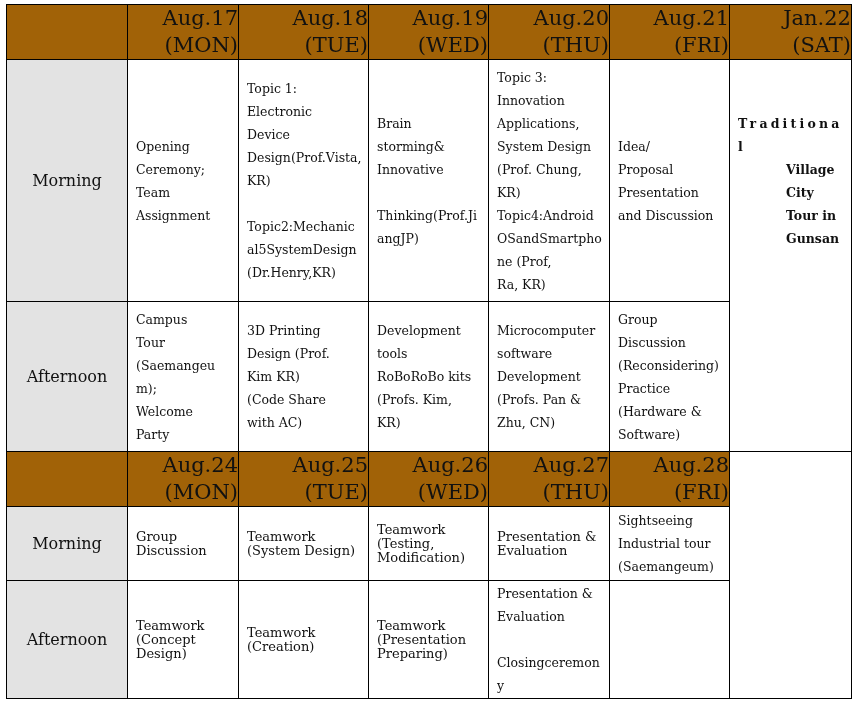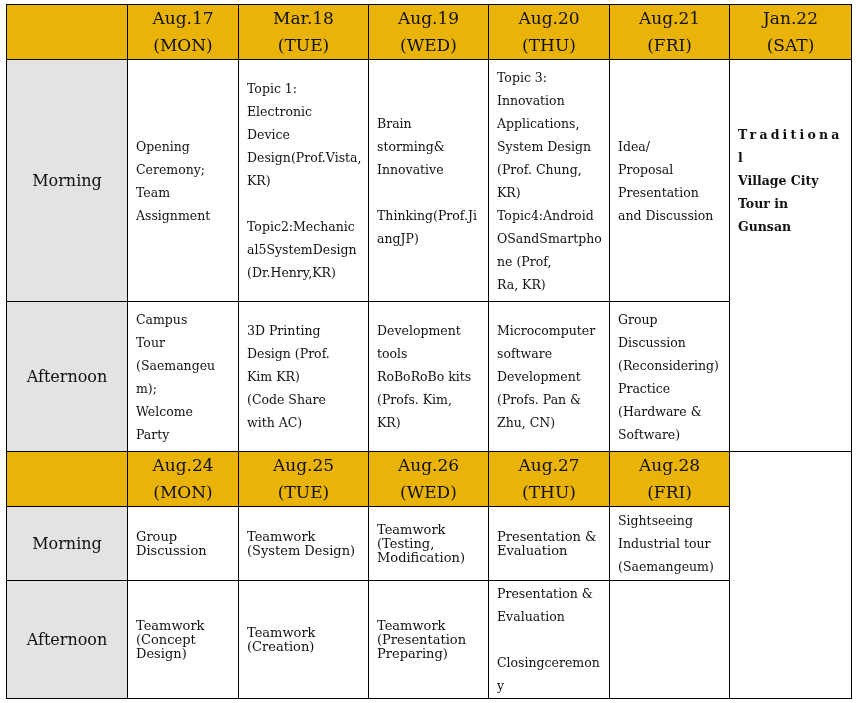--- a/index.html
+++ b/index.html
@@ -31,23 +31,23 @@
     }
     col.c-label { width: 121px; }
     col.c1 { width: 111px; }
     col.c2 { width: 130px; }
     col.c3 { width: 120px; }
     col.c4 { width: 121px; }
     col.c5 { width: 120px; }
     col.c6 { width: 122px; }
 
     .hdr {
-      background: #eab308;
-      text-align: center;
-      font-size: 17px;
+      background: #a16207;
+      text-align: right;
+      font-size: 21px;
       line-height: 27px;
     }
     .hdr .d { display: block; }
     .label {
       background: #e3e3e3;
       text-align: center;
       font-size: 16px;
     }
     .cell {
       font-size: 12.5px;
@@ -84,21 +84,21 @@
   </colgroup>
 
   <tbody>
       <tr class="r-h1">
     <td class="hdr"></td>
     <td class="hdr">
       <span class="d">Aug.17</span>
       <span class="d">(MON)</span>
     </td>
     <td class="hdr">
-      <span class="d">Mar.18</span>
+      <span class="d">Aug.18</span>
       <span class="d">(TUE)</span>
     </td>
     <td class="hdr">
       <span class="d">Aug.19</span>
       <span class="d">(WED)</span>
     </td>
     <td class="hdr">
       <span class="d">Aug.20</span>
       <span class="d">(THU)</span>
     </td>
@@ -136,21 +136,21 @@
 (Prof. Chung,
 KR)
 Topic4:AndroidOSandSmartphone  (Prof,
 Ra, KR)</td>
     <td class="cell">Idea/
 Proposal
 Presentation
 and Discussion</td>
     <td class="cell" rowspan="2" style="white-space:normal;font-weight:bold;">
       <div class="spaced">Traditional</div>
-      <div style="white-space:pre-line;">Village City
+      <div style="white-space:pre-line;margin-left:48px;">Village City
 Tour in
 Gunsan</div>
       <div style="height:150px;"></div>
     </td>
   </tr>
 
   <tr class="r-a1">
     <td class="label">Afternoon</td>
     <td class="cell">Campus
 Tour

